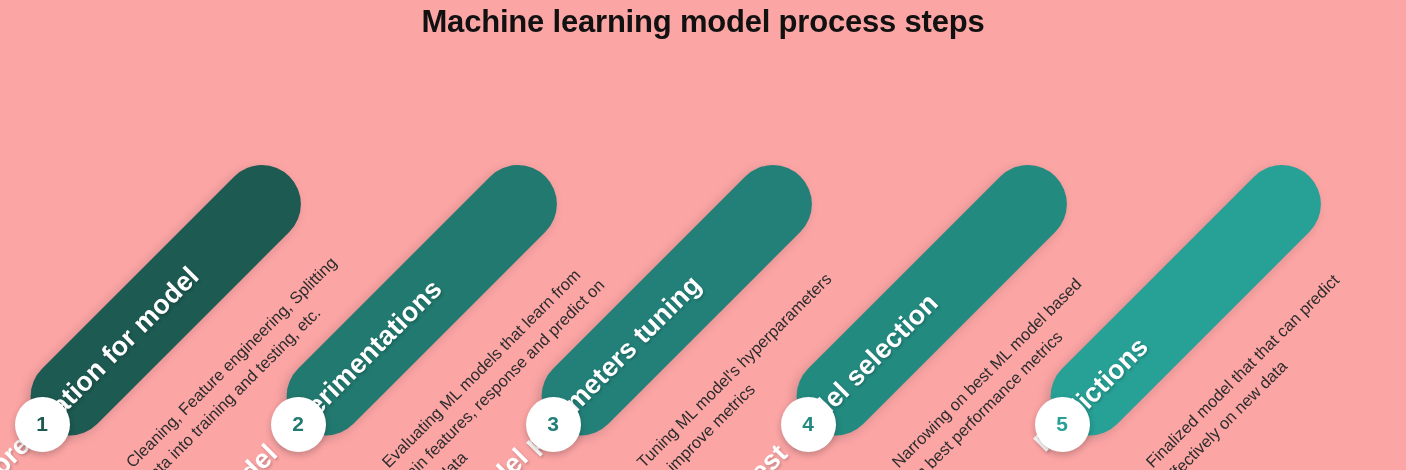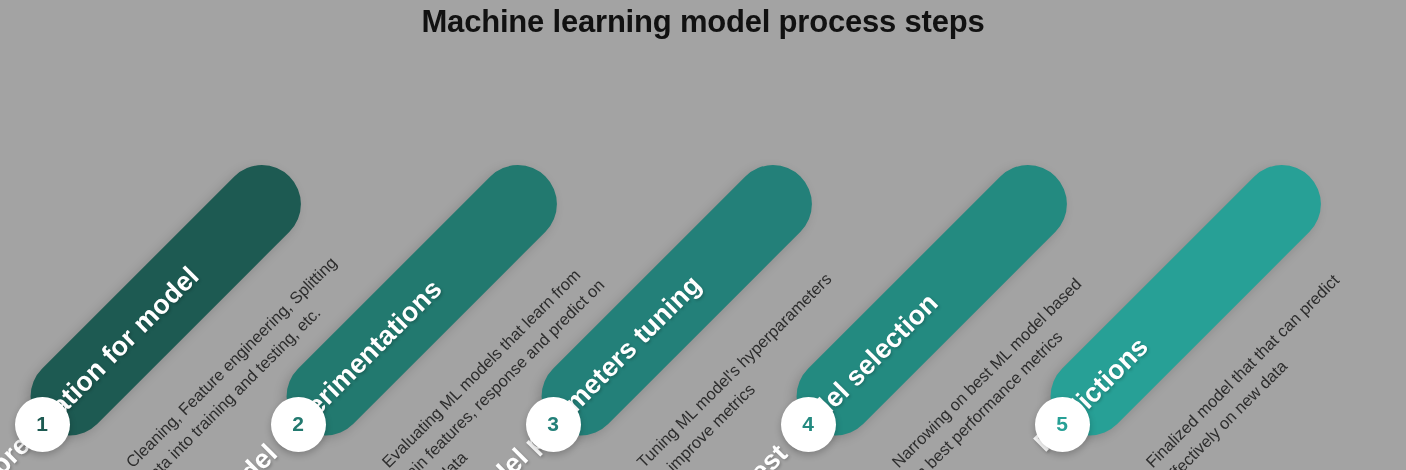--- a/index.html
+++ b/index.html
@@ -13,21 +13,21 @@
     font-family: "Liberation Sans", "DejaVu Sans", sans-serif;
     width: 1406px;
     height: 470px;
     overflow: hidden;
   }
 
   #infographic {
     position: relative;
     width: 1406px;
     height: 470px;
-    background: #a3a3a3;
+    background: #fca5a5;
   }
 
   
   #chart-title {
     position: absolute;
     top: 4px;
     left: 0;
     width: 1406px;
     text-align: center;
     font-size: 31px;

